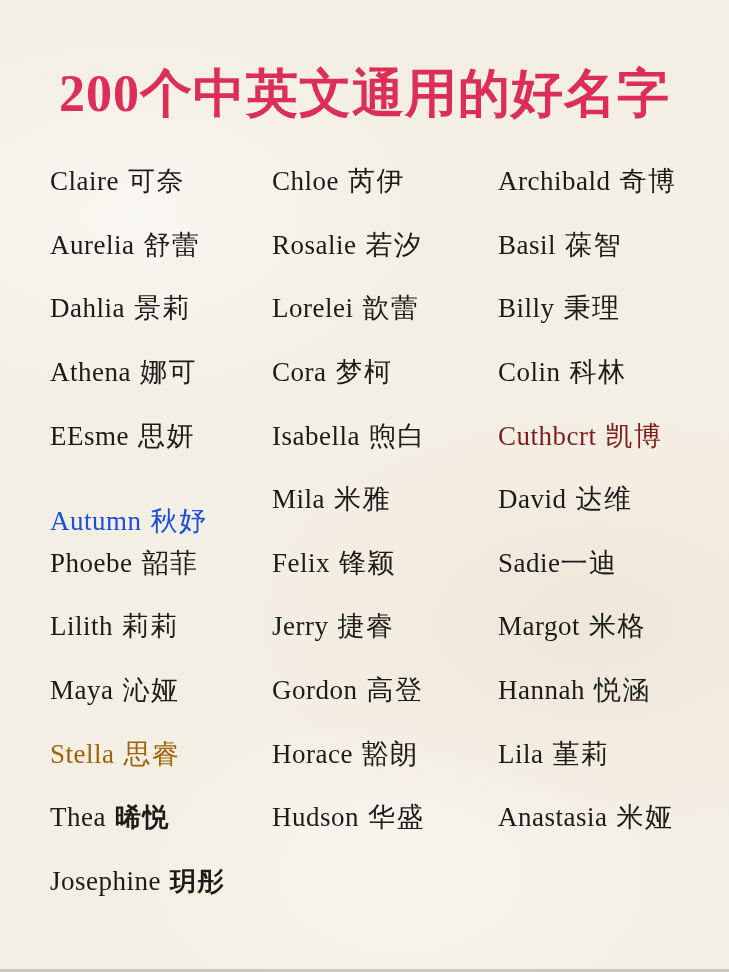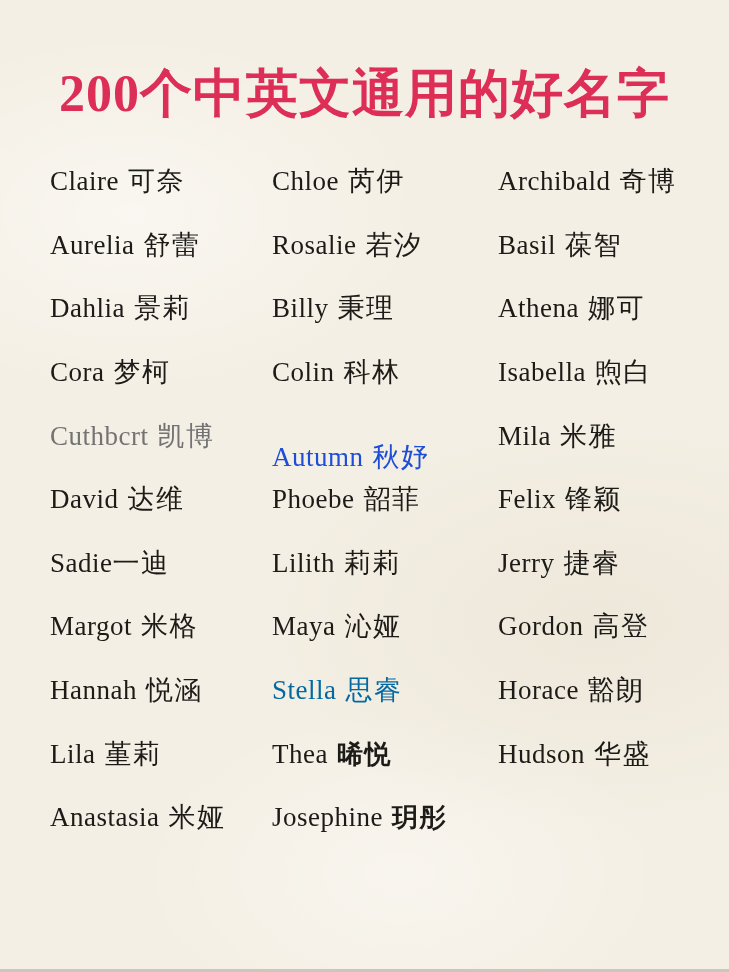--- a/index.html
+++ b/index.html
@@ -69,38 +69,40 @@
 <h1 class="poster-title" style="color: rgb(220, 46, 86);">200个中英文通用的好名字</h1>
 
 <div class="names-grid">
     <div class="name-item" style="color: rgb(29, 27, 24);"><span class="name-en sp">Claire</span><span class="name-cn">可奈</span></div>
     <div class="name-item" style="color: rgb(29, 27, 24);"><span class="name-en sp">Chloe</span><span class="name-cn">芮伊</span></div>
     <div class="name-item" style="color: rgb(29, 27, 24);"><span class="name-en sp">Archibald</span><span class="name-cn">奇博</span></div>
     <div class="name-item" style="color: rgb(29, 27, 24);"><span class="name-en sp">Aurelia</span><span class="name-cn">舒蕾</span></div>
     <div class="name-item" style="color: rgb(29, 27, 24);"><span class="name-en sp">Rosalie</span><span class="name-cn">若汐</span></div>
     <div class="name-item" style="color: rgb(29, 27, 24);"><span class="name-en sp">Basil</span><span class="name-cn">葆智</span></div>
     <div class="name-item" style="color: rgb(29, 27, 24);"><span class="name-en sp">Dahlia</span><span class="name-cn">景莉</span></div>
+    <div class="name-item" style="color: rgb(29, 27, 24);"><span class="name-en sp">Lorelei</span><span class="name-cn">歆蕾</span></div>
     <div class="name-item" style="color: rgb(29, 27, 24);"><span class="name-en sp">Billy</span><span class="name-cn">秉理</span></div>
     <div class="name-item" style="color: rgb(29, 27, 24);"><span class="name-en sp">Athena</span><span class="name-cn">娜可</span></div>
     <div class="name-item" style="color: rgb(29, 27, 24);"><span class="name-en sp">Cora</span><span class="name-cn">梦柯</span></div>
     <div class="name-item" style="color: rgb(29, 27, 24);"><span class="name-en sp">Colin</span><span class="name-cn">科林</span></div>
+    <div class="name-item" style="color: rgb(29, 27, 24);"><span class="name-en sp">EEsme</span><span class="name-cn">思妍</span></div>
     <div class="name-item" style="color: rgb(29, 27, 24);"><span class="name-en sp">Isabella</span><span class="name-cn">煦白</span></div>
-    <div class="name-item" style="color: #737373;"><span class="name-en sp">Cuthbcrt</span><span class="name-cn">凯博</span></div>
+    <div class="name-item" style="color: #7f1d1d;"><span class="name-en sp">Cuthbcrt</span><span class="name-cn">凯博</span></div>
     <div class="name-item" style="color: #1d4ed8; margin-top: 43px;"><span class="name-en sp">Autumn</span><span class="name-cn">秋妤</span></div>
     <div class="name-item" style="color: rgb(29, 27, 24);"><span class="name-en sp">Mila</span><span class="name-cn">米雅</span></div>
     <div class="name-item" style="color: rgb(29, 27, 24);"><span class="name-en sp">David</span><span class="name-cn">达维</span></div>
     <div class="name-item" style="color: rgb(29, 27, 24);"><span class="name-en sp">Phoebe</span><span class="name-cn">韶菲</span></div>
     <div class="name-item" style="color: rgb(29, 27, 24);"><span class="name-en sp">Felix</span><span class="name-cn">锋颖</span></div>
     <div class="name-item" style="color: rgb(29, 27, 24);"><span class="name-en">Sadie</span><span class="name-cn">一迪</span></div>
     <div class="name-item" style="color: rgb(29, 27, 24);"><span class="name-en sp">Lilith</span><span class="name-cn">莉莉</span></div>
     <div class="name-item" style="color: rgb(29, 27, 24);"><span class="name-en sp">Jerry</span><span class="name-cn">捷睿</span></div>
     <div class="name-item" style="color: rgb(29, 27, 24);"><span class="name-en sp">Margot</span><span class="name-cn">米格</span></div>
     <div class="name-item" style="color: rgb(29, 27, 24);"><span class="name-en sp">Maya</span><span class="name-cn">沁娅</span></div>
     <div class="name-item" style="color: rgb(29, 27, 24);"><span class="name-en sp">Gordon</span><span class="name-cn">高登</span></div>
     <div class="name-item" style="color: rgb(29, 27, 24);"><span class="name-en sp">Hannah</span><span class="name-cn">悦涵</span></div>
-    <div class="name-item" style="color: #0369a1;"><span class="name-en sp">Stella</span><span class="name-cn">思睿</span></div>
+    <div class="name-item" style="color: #a16207;"><span class="name-en sp">Stella</span><span class="name-cn">思睿</span></div>
     <div class="name-item" style="color: rgb(29, 27, 24);"><span class="name-en sp">Horace</span><span class="name-cn">豁朗</span></div>
     <div class="name-item" style="color: rgb(29, 27, 24);"><span class="name-en sp">Lila</span><span class="name-cn">堇莉</span></div>
     <div class="name-item" style="color: rgb(29, 27, 24);"><span class="name-en sp">Thea</span><span class="name-cn heavy">晞悦</span></div>
     <div class="name-item" style="color: rgb(29, 27, 24);"><span class="name-en sp">Hudson</span><span class="name-cn">华盛</span></div>
     <div class="name-item" style="color: rgb(29, 27, 24);"><span class="name-en sp">Anastasia</span><span class="name-cn">米娅</span></div>
     <div class="name-item" style="color: rgb(29, 27, 24);"><span class="name-en sp">Josephine</span><span class="name-cn heavy">玥彤</span></div>
   </div>
 
 </body></html>

